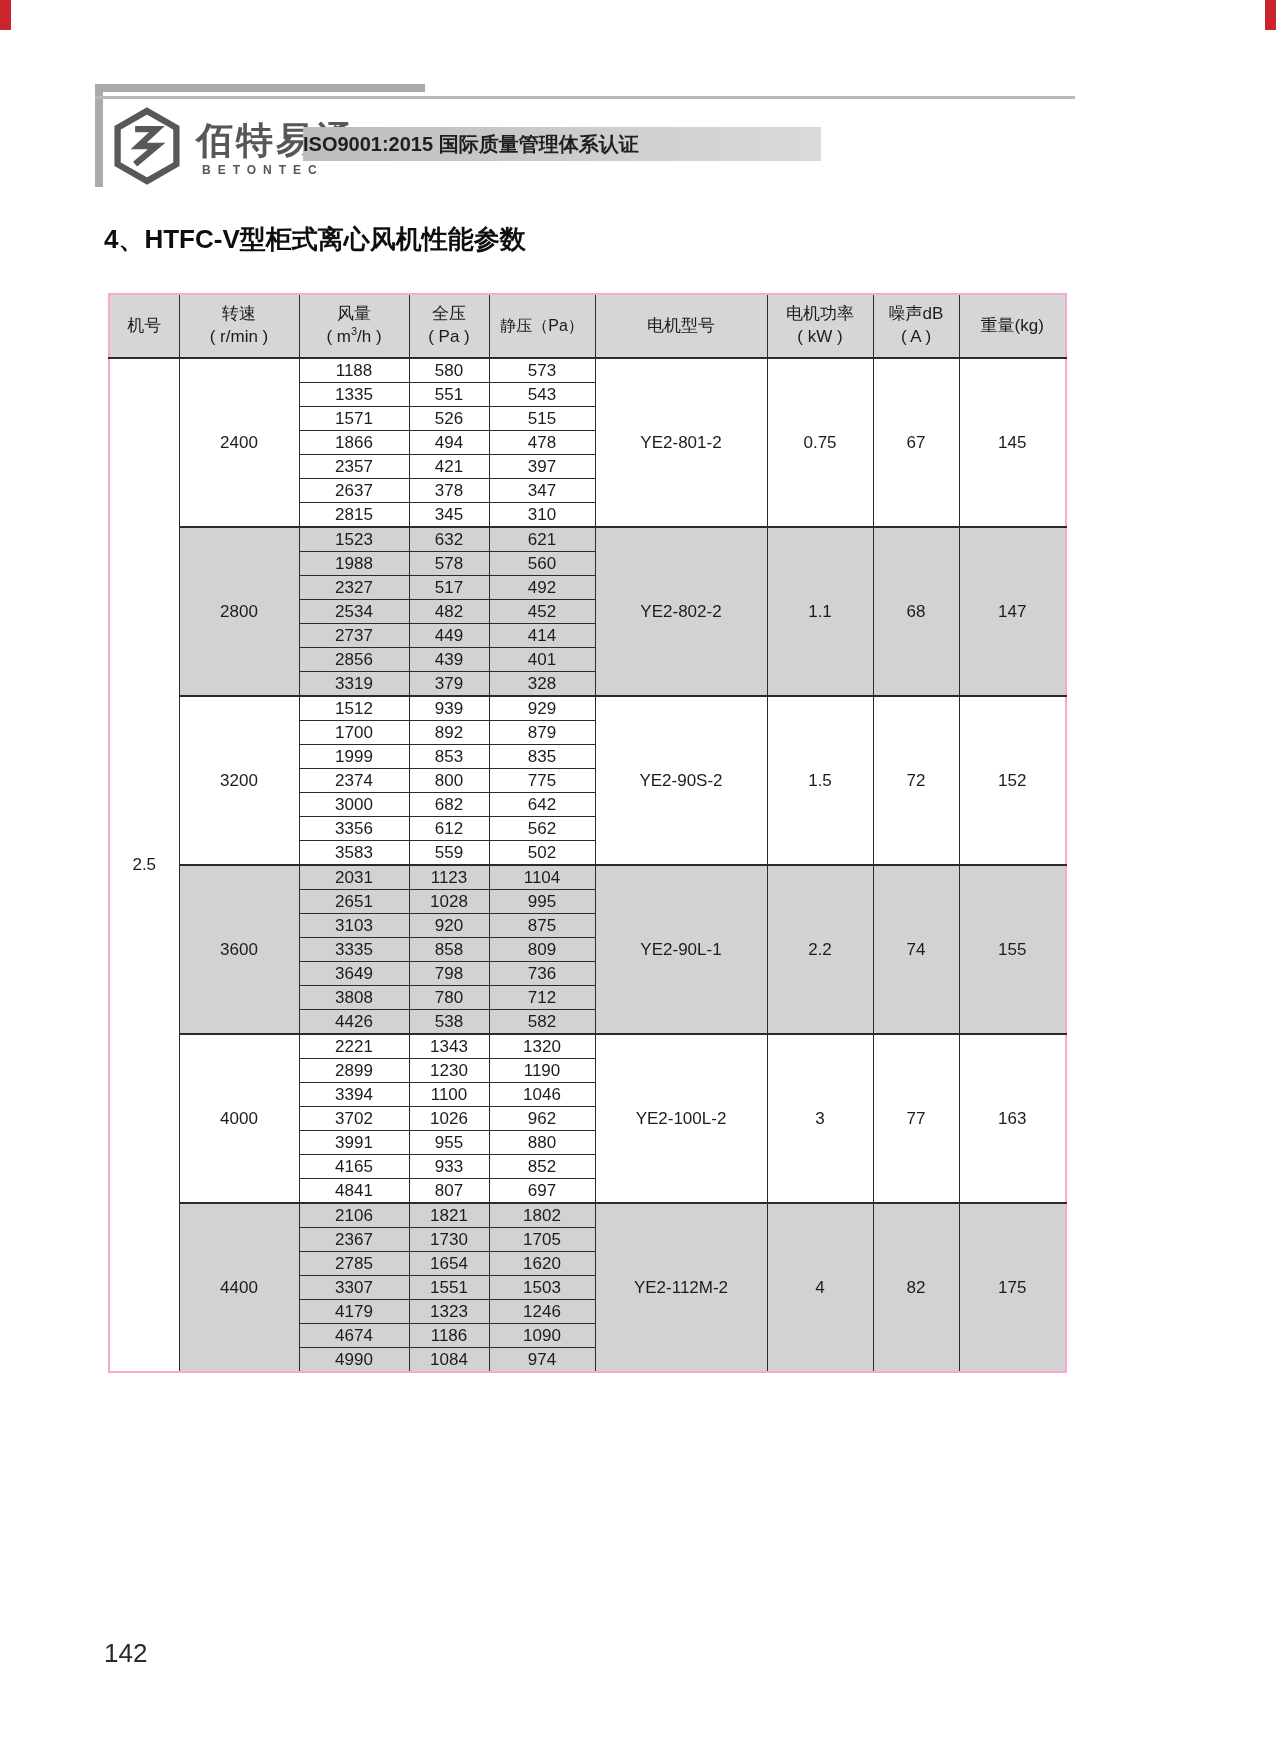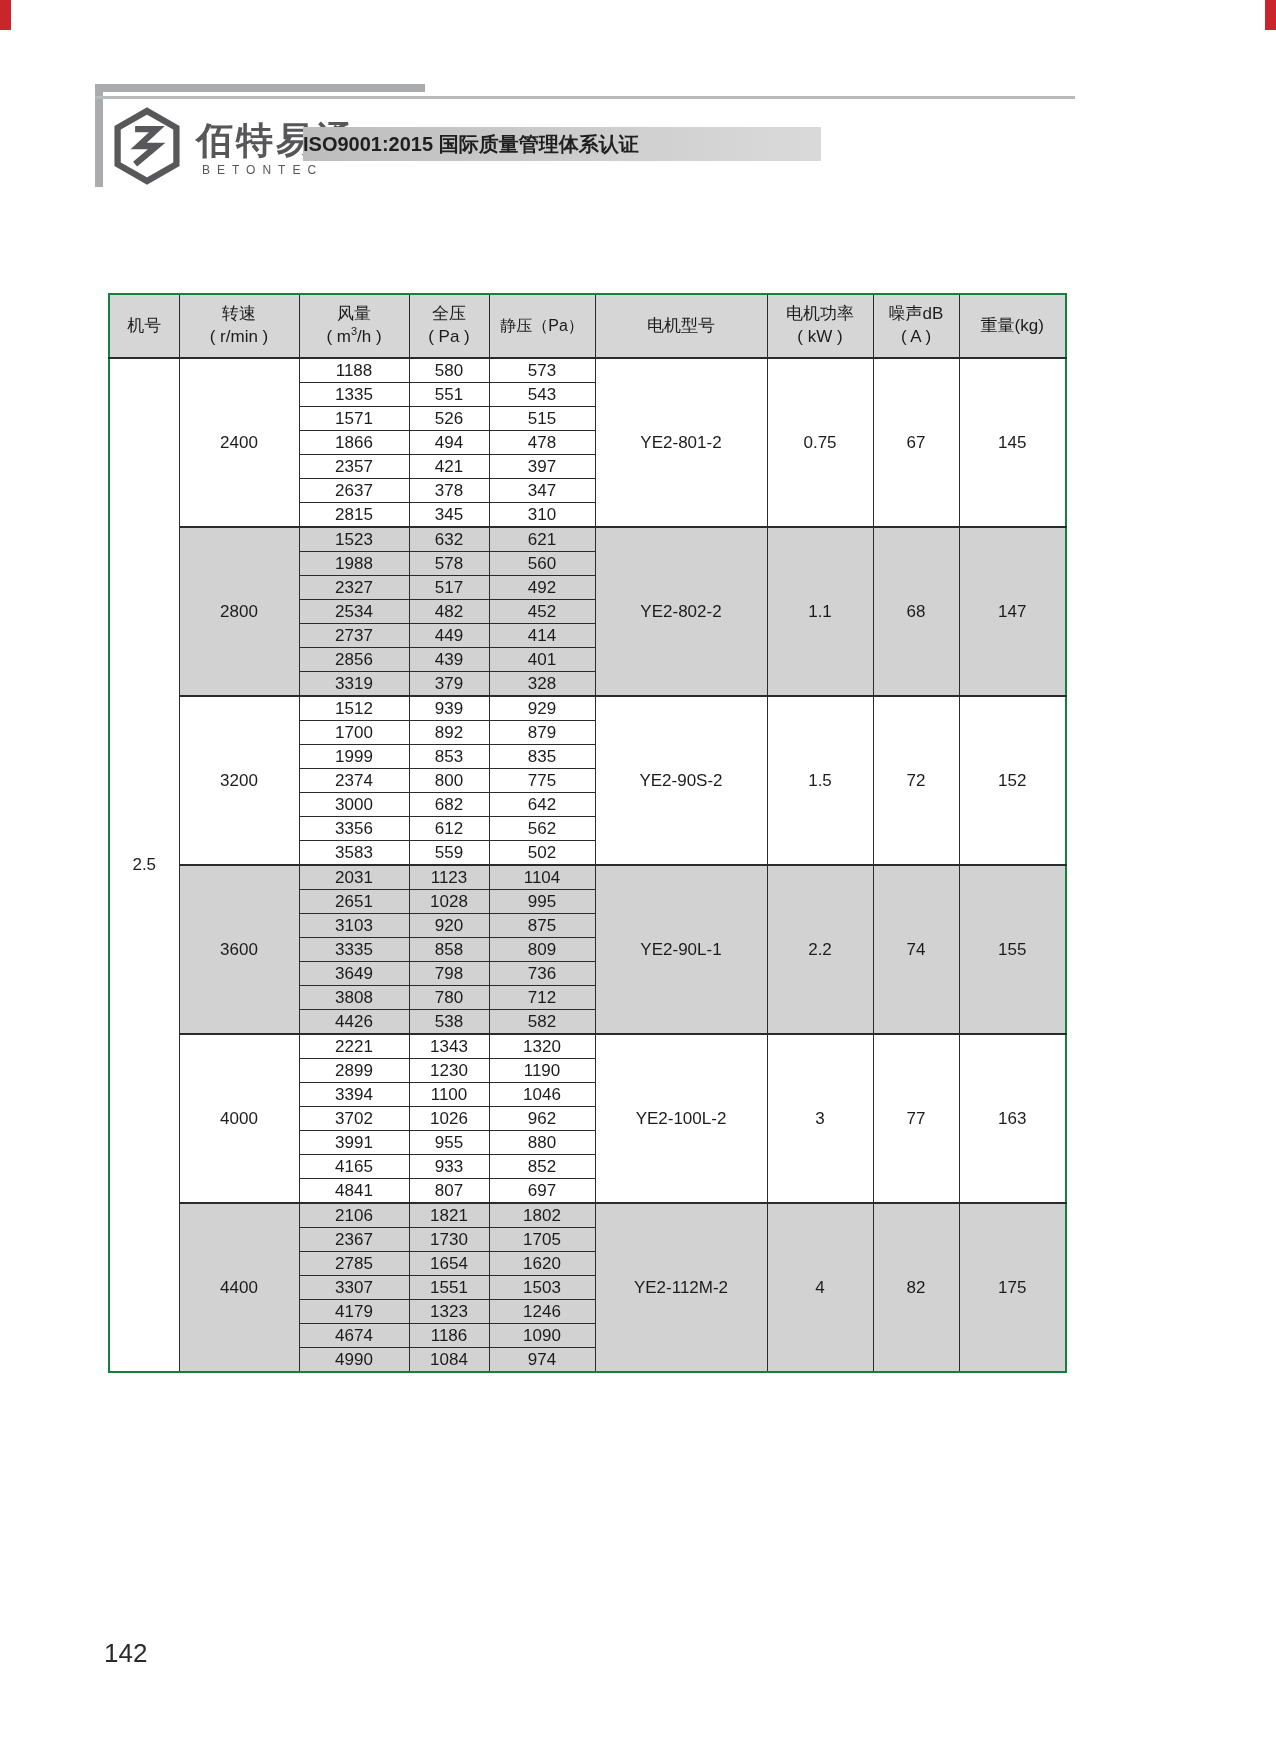--- a/index.html
+++ b/index.html
@@ -13,35 +13,35 @@
 
   
   .frame-vert{position:absolute;left:95px;top:84px;width:8px;height:103px;background:#a9abad;}
   .frame-thick{position:absolute;left:95px;top:84px;width:330px;height:8px;background:#a9abad;}
   .frame-thin{position:absolute;left:95px;top:96px;width:980px;height:3px;background:#b7b9bb;}
 
   
   .logo-icon{position:absolute;left:112px;top:106px;}
   .brand-cn{position:absolute;left:196px;top:116px;font-size:37px;font-weight:700;
             color:#57575a;letter-spacing:3px;}
-  .brand-en{position:absolute;left:202px;top:163px;font-size:12px;font-weight:400;
+  .brand-en{position:absolute;left:202px;top:163px;font-size:12px;font-weight:700;
             color:#57575a;letter-spacing:7px;}
 
   
   .iso-banner{position:absolute;left:303px;top:127px;width:518px;height:34px;
               background:linear-gradient(to right,#bdbdbd,#dadada);
               font-size:20px;font-weight:700;color:#1f1f1f;line-height:34px;
               box-sizing:border-box;white-space:nowrap;}
 
   .section-title{position:absolute;left:104px;top:222px;font-size:26px;font-weight:700;color:#0e0e0e;}
 
   
   .tbl-wrap{position:absolute;left:108px;top:293px;}
   table{border-collapse:collapse;table-layout:fixed;width:957px;font-size:17px;color:#1c1c1c;}
-  table{border:2px solid #15803d;padding-left:12px;}
+  table{border:2px solid #f9a8d4;padding-left:12px;}
   th,td{border:1px solid #2b2b2b;text-align:center;padding:0;vertical-align:middle;}
   thead th{height:62px;background:#d6d6d6;font-weight:400;border-bottom:2px solid #2b2b2b;line-height:1.35;}
   thead th .u{font-size:17px;}
   tbody td{height:23px;}
   tr.group-start td{border-top:2px solid #2b2b2b;}
   tr.shaded td{background:#d2d2d2;}
   td.machine-cell{background:#ffffff !important;}
   sup.cube{font-size:11px;vertical-align:super;line-height:0;}
   th.nowrap{white-space:nowrap;}
 
@@ -63,20 +63,21 @@
     <svg width="70" height="80" viewBox="0 0 100 112">
       <path d="M50 6 L92 30 L92 82 L50 106 L8 82 L8 30 Z" fill="none" stroke="#58585a" stroke-width="9"></path>
       <path d="M33 32 L64 32 L38 56 L64 56 L33 82" fill="none" stroke="#58585a" stroke-width="9"></path>
     </svg>
   </div>
   <div class="brand-cn">佰特易通</div>
   <div class="brand-en">BETONTEC</div>
 
   <div class="iso-banner">ISO9001:2015 国际质量管理体系认证</div>
 
+  <div class="section-title">4、HTFC-V型柜式离心风机性能参数</div>
 
   <div class="tbl-wrap">
     <table>
       <colgroup>
         <col style="width:70px">
           <col style="width:120px">
           <col style="width:110px">
         <col style="width:80px">
           <col style="width:106px">
           <col style="width:172px">

